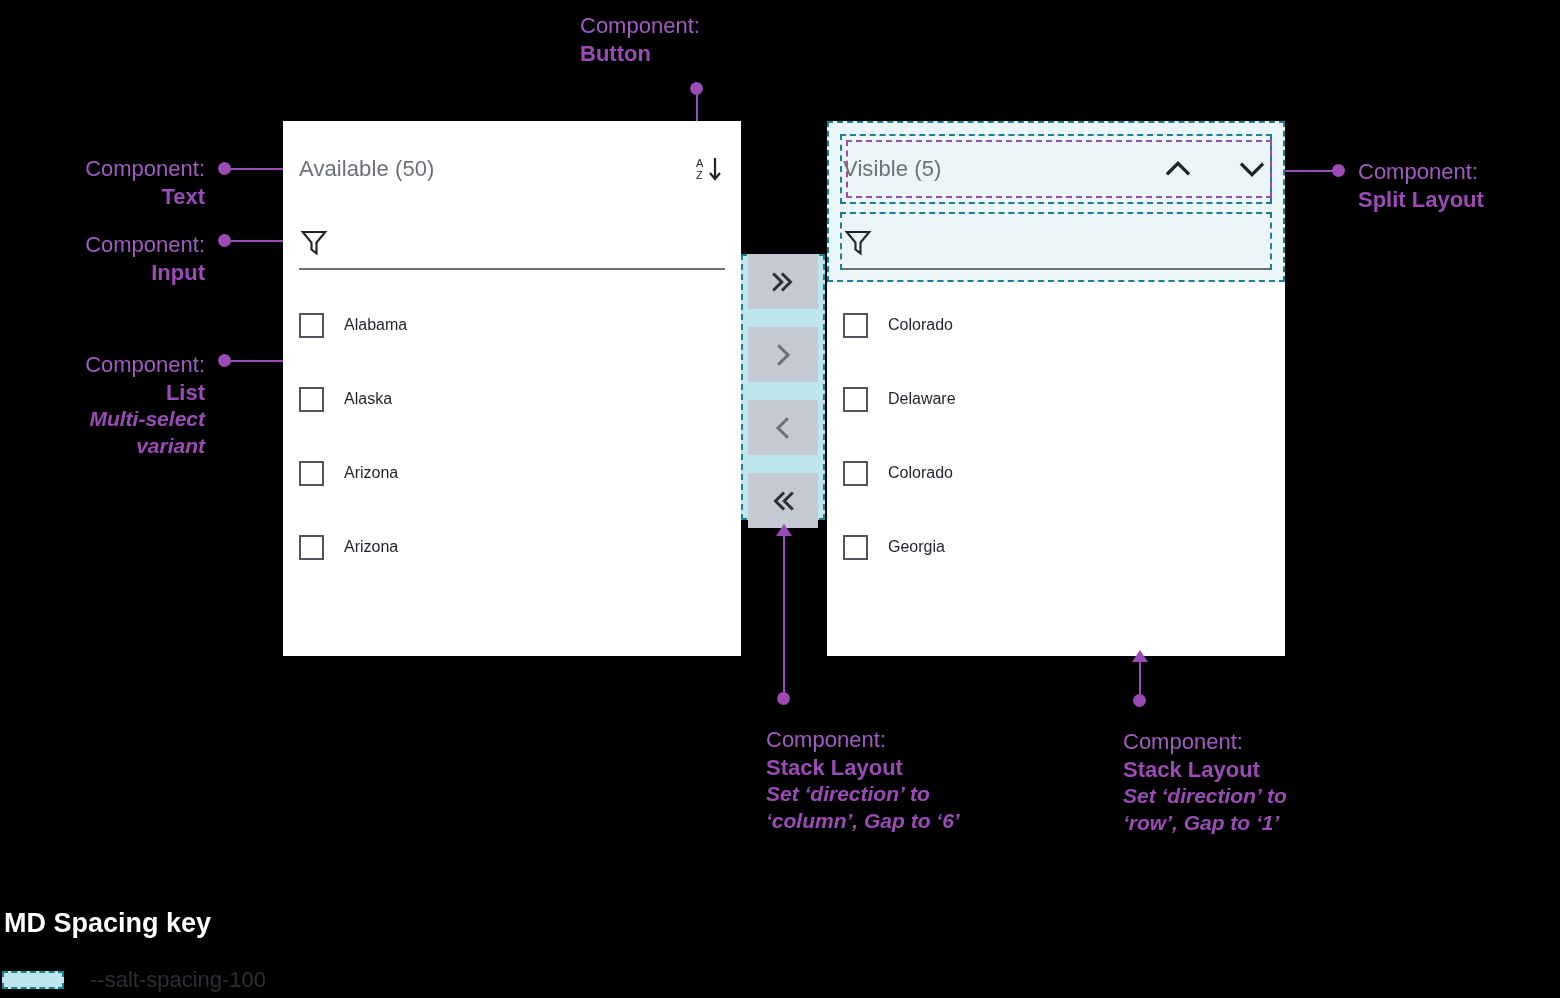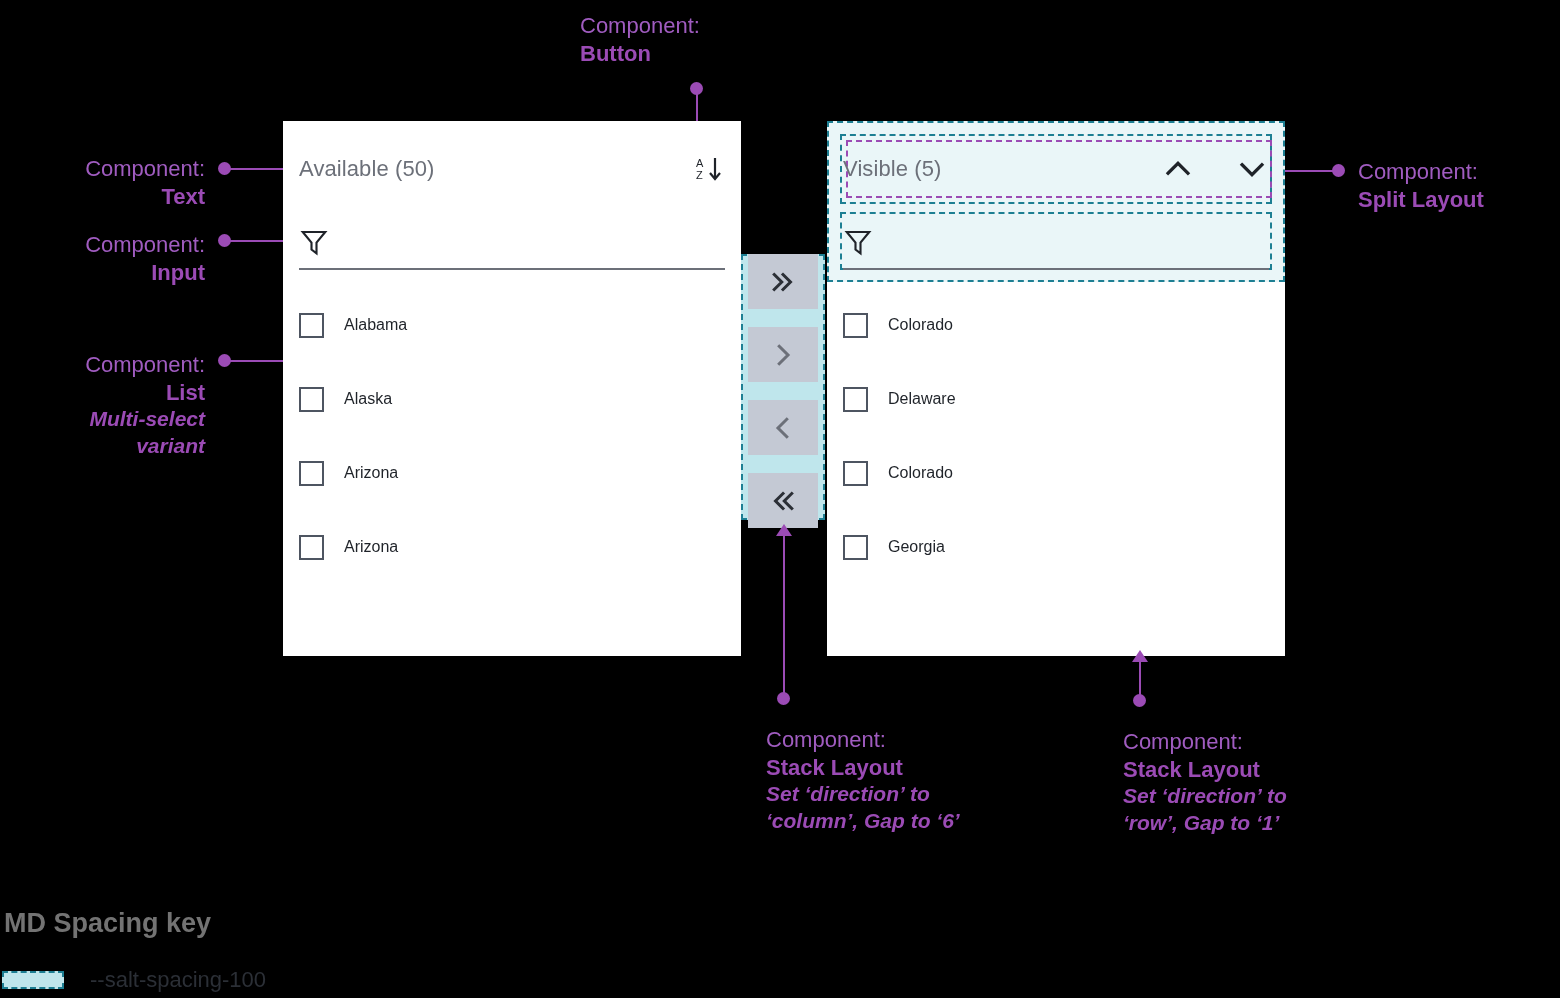--- a/index.html
+++ b/index.html
@@ -49,21 +49,21 @@
   .tbtn{width:70px;height:55px;background:#c4c9d4;border:0;padding:0;display:flex;align-items:center;justify-content:center;cursor:pointer;}
   .tbtn + .tbtn{margin-top:18px;}
 
   
   .sp{position:absolute;box-sizing:border-box;background:#bfe6ec;border:2px dashed #1d7f93;}
   .sp-hollow{position:absolute;box-sizing:border-box;background:transparent;border:2px dashed #1d7f93;}
   .sp-tint{position:absolute;box-sizing:border-box;background:#eaf6f8;border:2px dashed #1d7f93;}
   .sp-purple{position:absolute;box-sizing:border-box;background:transparent;border:2px dashed #9b4bb5;}
 
   
-  .key-title{position:absolute;font-size:27px;font-weight:700;color:#737373;}
+  .key-title{position:absolute;font-size:27px;font-weight:700;color:#ffffff;}
   .key-sw{position:absolute;box-sizing:border-box;background:#bfe6ec;border:2px dashed #1d7f93;}
   .key-lbl{position:absolute;font-size:22px;color:#2b2f36;}
 </style>
 </head>
 <body>
 
 <div class="stage">
 
   <div class="anno" style="left:580px;top:12px;text-align:left;">
     <div class="lead">Component:</div>

